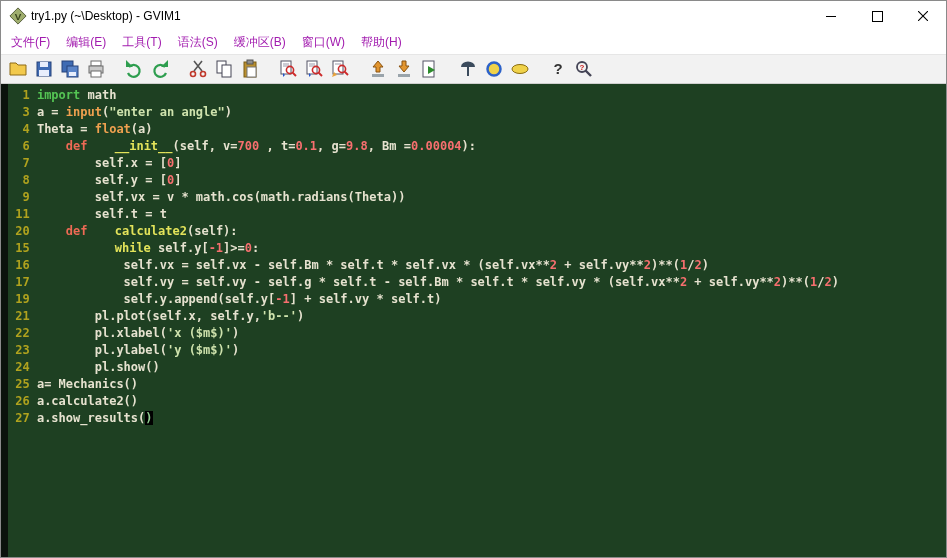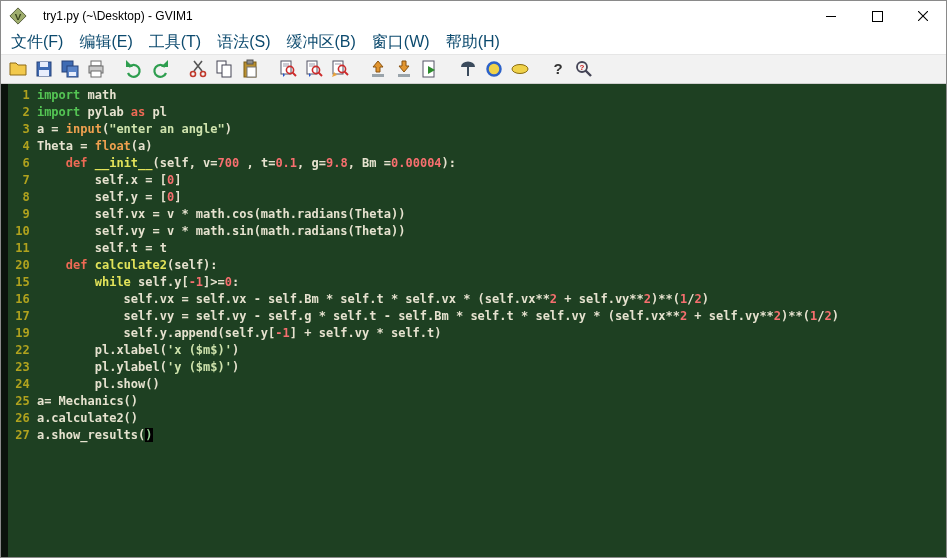--- a/index.html
+++ b/index.html
@@ -2,45 +2,45 @@
 <html style="--titlebar-bg: #ffffff; --toolbar-bg: #f2f2f2; --editor-bg: #1e4022; --plain: #e6e2cf; --keyword-green: #54c454; --statement-red: #ee6a55; --func-yellow: #e3e35a; --builtin-orange: #efa04f; --classname-orange: #e8b04a; --number-red: #f76f6f; --string-pale: #cfe3ad; --line-number: #b0a21e; --cursor-bg: #000000;"><head>
 <meta charset="utf-8">
 <style>
   html,body{margin:0;padding:0;background:#666;}
   .window{position:relative;width:947px;height:558px;box-sizing:border-box;border:1px solid #8a8a8a;
           display:flex;flex-direction:column;background:#fff;overflow:hidden;
           font-family:"Liberation Sans",sans-serif;}
   
   .titlebar{height:30px;flex:0 0 30px;display:flex;align-items:center;background:var(--titlebar-bg,#fff);padding-left:8px;}
   .app-icon{width:18px;height:18px;display:inline-flex;}
-  .title-text{font-size:12px;color:#000;margin-left:16px;white-space:pre;}
+  .title-text{font-size:12px;color:#000;margin-left:4px;white-space:pre;}
   .win-controls{margin-left:auto;display:flex;height:100%;}
   .win-btn{width:46px;height:100%;display:flex;align-items:center;justify-content:center;cursor:default;}
   .glyph-min{width:10px;height:1px;background:#000;display:block;}
   .glyph-max{width:9px;height:9px;border:1px solid #000;display:block;}
   
   .menubar{height:23px;flex:0 0 23px;display:flex;align-items:center;background:#fff;padding-left:2px;}
-  .menu-item{font-size:16px;color:#0c4a6e;padding:3px 8px;white-space:nowrap;}
+  .menu-item{font-size:12px;color:#a21caf;padding:3px 8px;white-space:nowrap;}
   
   .toolbar{height:28px;flex:0 0 28px;display:flex;align-items:center;background:var(--toolbar-bg,#f2f2f2);
            border-top:1px solid #e6e6e6;border-bottom:1px solid #cfcfcf;padding:0 4px;}
   .tb-btn{width:26px;height:24px;display:flex;align-items:center;justify-content:center;border-radius:2px;}
   .tb-btn svg{width:20px;height:20px;display:block;}
   .tb-btn.gap{margin-left:12px;}
   
   .editor{flex:1;display:flex;background:var(--editor-bg,#1e4022);overflow:hidden;
           font-family:"DejaVu Sans Mono",monospace;font-size:12px;font-weight:bold;line-height:17px;}
   .gutter-strip{width:7px;flex:0 0 7px;background:#0b120c;}
   .code-area{flex:1;padding-top:3px;overflow:hidden;}
   .code-line{height:17px;white-space:pre;}
   .lnum{color:var(--line-number,#b0a21e);}
   .tok-pl{color:var(--plain,#e6e2cf);}
   .tok-kw{color:var(--keyword-green,#54c454);}
   .tok-st{color:var(--statement-red,#ee6a55);}
-  .tok-fn{color:var(--func-yellow,#e3e35a);}
+  .tok-fn{color:var(--func-yellow,#e3e35a);margin-left:20px;}
   .tok-bi{color:var(--builtin-orange,#efa04f);}
   .tok-cl{color:var(--classname-orange,#e8b04a);}
   .tok-num{color:var(--number-red,#f76f6f);}
   .tok-str{color:var(--string-pale,#cfe3ad);}
   .tok-cur{background:var(--cursor-bg,#000);color:#8fce8f;}
 </style>
 </head>
 <body>
 
 <div class="window">
@@ -211,34 +211,33 @@
           <line x1="11.5" y1="11.5" x2="17" y2="17" stroke="#445" stroke-width="2.4"></line>
           <text x="8" y="11" font-size="8" font-weight="bold" fill="#c22" text-anchor="middle" font-family="Liberation Sans">?</text>
         </svg>
       </div>
     </div>
 
   <div class="editor">
     <div class="gutter-strip"></div>
     <div class="code-area">
         <div class="code-line"><span class="lnum">  1 </span><span class="tok-kw">import</span><span class="tok-pl"> math</span></div>
-        <div class="code-line"><span class="lnum">  2 </span><span class="tok-kw">import</span><span class="tok-pl"> pylab </span><span class="tok-st">as</span><span class="tok-pl"> pl</span></div>
         <div class="code-line"><span class="lnum">  3 </span><span class="tok-pl">a = </span><span class="tok-bi">input</span><span class="tok-pl">(</span><span class="tok-str">"enter an angle"</span><span class="tok-pl">)</span></div>
         <div class="code-line"><span class="lnum">  4 </span><span class="tok-pl">Theta = </span><span class="tok-bi">float</span><span class="tok-pl">(a)</span></div>
         <div class="code-line"><span class="lnum">  6 </span><span class="tok-pl">    </span><span class="tok-st">def</span><span class="tok-pl"> </span><span class="tok-fn">__init__</span><span class="tok-pl">(self, v=</span><span class="tok-num">700</span><span class="tok-pl"> , t=</span><span class="tok-num">0.1</span><span class="tok-pl">, g=</span><span class="tok-num">9.8</span><span class="tok-pl">, Bm =</span><span class="tok-num">0.00004</span><span class="tok-pl">):</span></div>
         <div class="code-line"><span class="lnum">  7 </span><span class="tok-pl">        self.x = [</span><span class="tok-num">0</span><span class="tok-pl">]</span></div>
         <div class="code-line"><span class="lnum">  8 </span><span class="tok-pl">        self.y = [</span><span class="tok-num">0</span><span class="tok-pl">]</span></div>
         <div class="code-line"><span class="lnum">  9 </span><span class="tok-pl">        self.vx = v * math.cos(math.radians(Theta))</span></div>
-        <div class="code-line"><span class="lnum"> 10 </span><span class="tok-pl">        self.vy = v * math.sin(math.radians(Theta))</span></div>
         <div class="code-line"><span class="lnum"> 11 </span><span class="tok-pl">        self.t = t</span></div>
         <div class="code-line"><span class="lnum"> 20 </span><span class="tok-pl">    </span><span class="tok-st">def</span><span class="tok-pl"> </span><span class="tok-fn">calculate2</span><span class="tok-pl">(self):</span></div>
         <div class="code-line"><span class="lnum"> 15 </span><span class="tok-pl">        </span><span class="tok-fn">while</span><span class="tok-pl"> self.y[</span><span class="tok-num">-1</span><span class="tok-pl">]&gt;=</span><span class="tok-num">0</span><span class="tok-pl">:</span></div>
         <div class="code-line"><span class="lnum"> 16 </span><span class="tok-pl">            self.vx = self.vx - self.Bm * self.t * self.vx * (self.vx**</span><span class="tok-num">2</span><span class="tok-pl"> + self.vy**</span><span class="tok-num">2</span><span class="tok-pl">)**(</span><span class="tok-num">1</span><span class="tok-pl">/</span><span class="tok-num">2</span><span class="tok-pl">)</span></div>
         <div class="code-line"><span class="lnum"> 17 </span><span class="tok-pl">            self.vy = self.vy - self.g * self.t - self.Bm * self.t * self.vy * (self.vx**</span><span class="tok-num">2</span><span class="tok-pl"> + self.vy**</span><span class="tok-num">2</span><span class="tok-pl">)**(</span><span class="tok-num">1</span><span class="tok-pl">/</span><span class="tok-num">2</span><span class="tok-pl">)</span></div>
         <div class="code-line"><span class="lnum"> 19 </span><span class="tok-pl">            self.y.append(self.y[</span><span class="tok-num">-1</span><span class="tok-pl">] + self.vy * self.t)</span></div>
+        <div class="code-line"><span class="lnum"> 21 </span><span class="tok-pl">        pl.plot(self.x, self.y,</span><span class="tok-str">'b--'</span><span class="tok-pl">)</span></div>
         <div class="code-line"><span class="lnum"> 22 </span><span class="tok-pl">        pl.xlabel(</span><span class="tok-str">'x ($m$)'</span><span class="tok-pl">)</span></div>
         <div class="code-line"><span class="lnum"> 23 </span><span class="tok-pl">        pl.ylabel(</span><span class="tok-str">'y ($m$)'</span><span class="tok-pl">)</span></div>
         <div class="code-line"><span class="lnum"> 24 </span><span class="tok-pl">        pl.show()</span></div>
         <div class="code-line"><span class="lnum"> 25 </span><span class="tok-pl">a= Mechanics()</span></div>
         <div class="code-line"><span class="lnum"> 26 </span><span class="tok-pl">a.calculate2()</span></div>
         <div class="code-line"><span class="lnum"> 27 </span><span class="tok-pl">a.show_results(</span><span class="tok-cur">)</span></div>
       </div>
   </div>
 
 </div>

